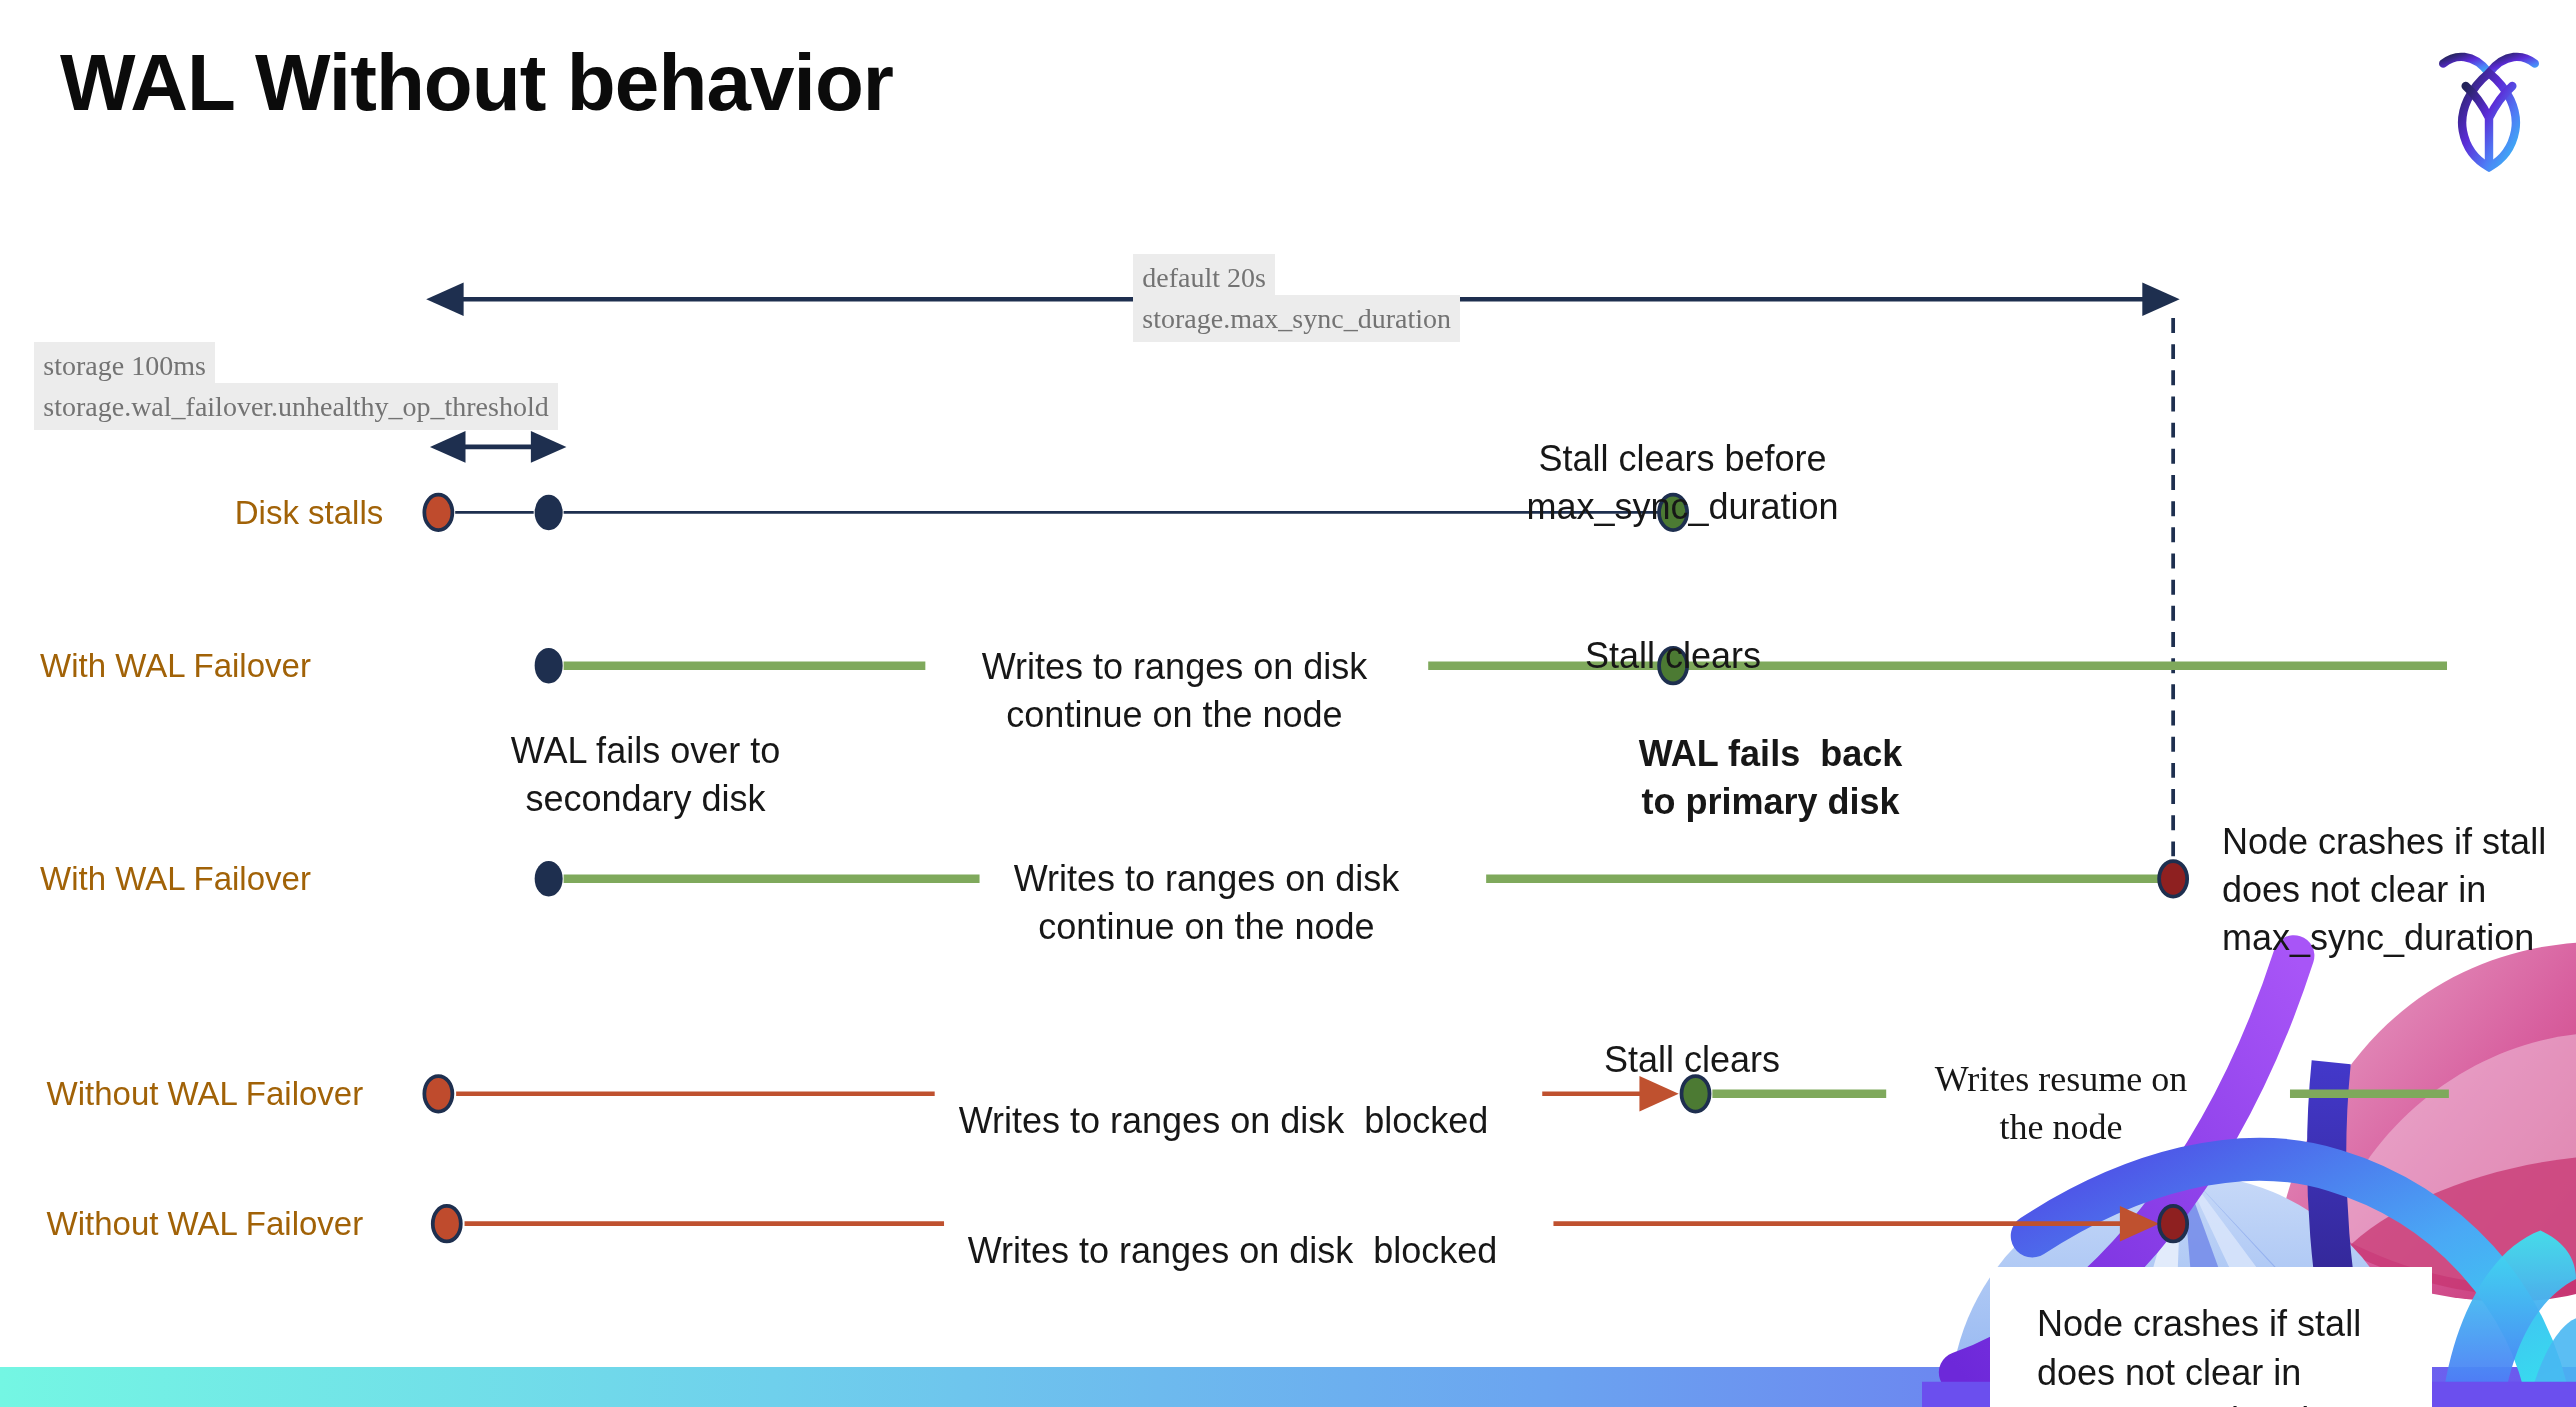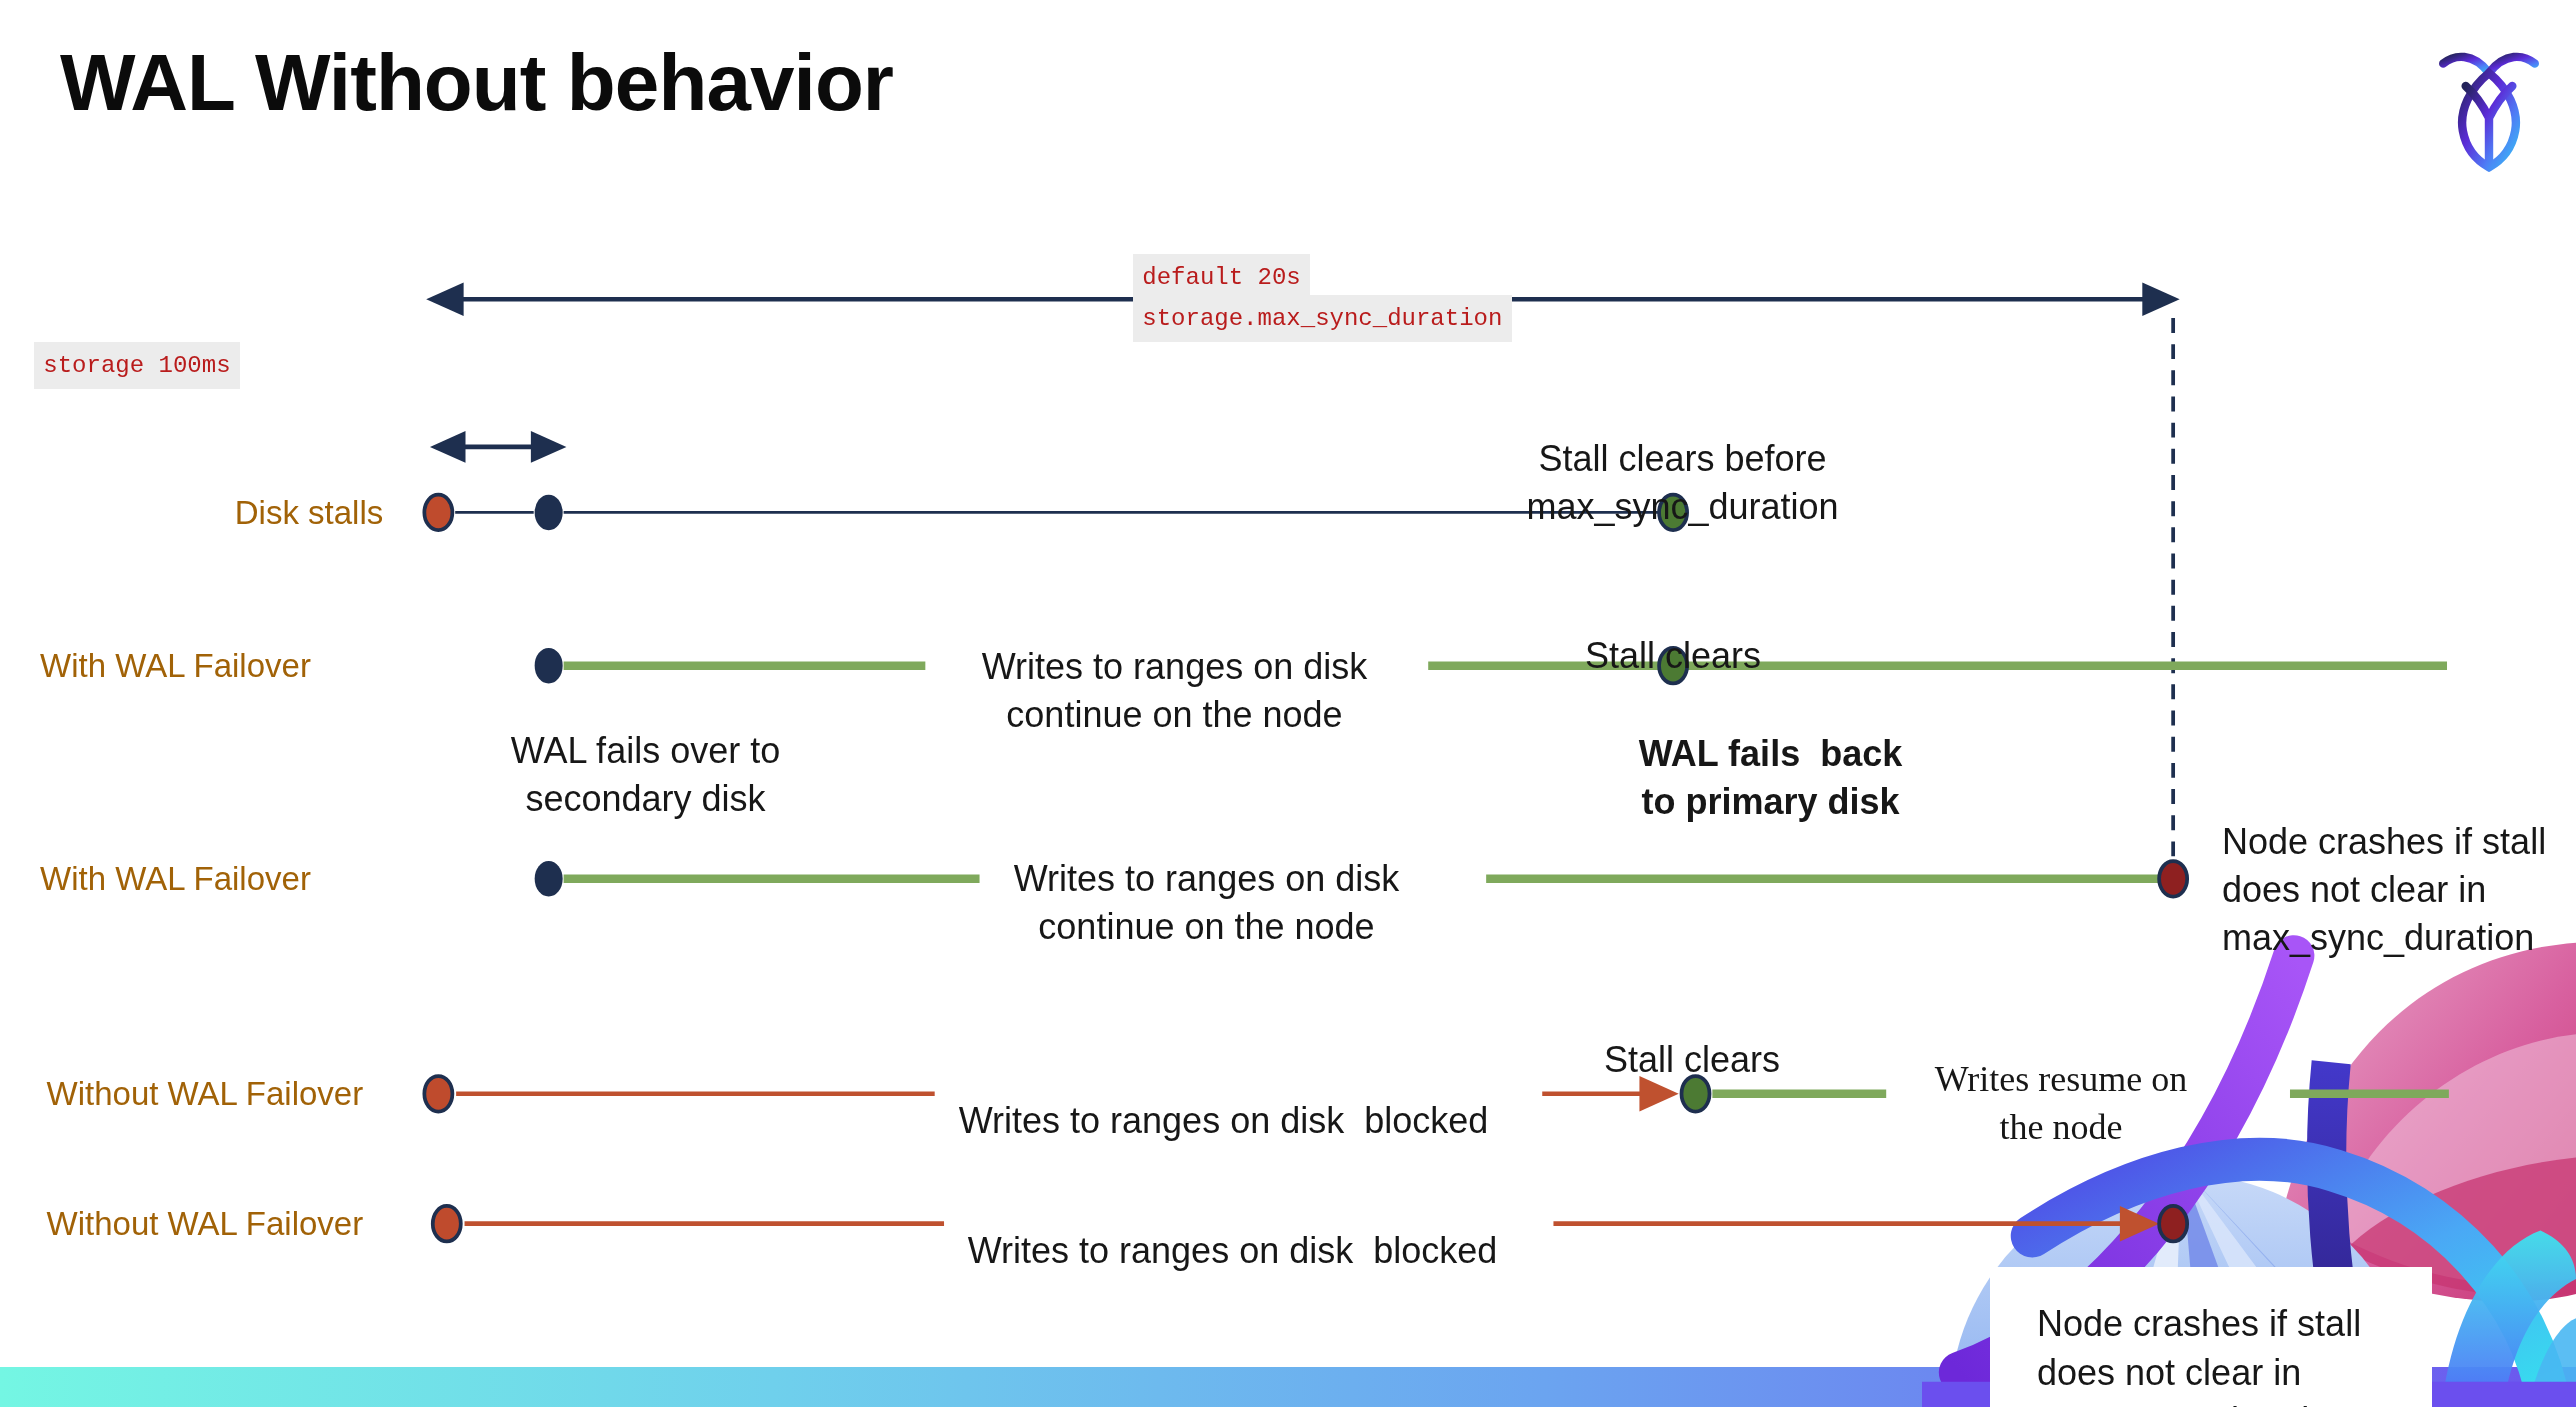--- a/index.html
+++ b/index.html
@@ -4,21 +4,21 @@
 <style>
   html,body{margin:0;padding:0;background:#ffffff;}
   #canvas{position:relative;width:2576px;height:1408px;background:#ffffff;overflow:hidden;
           font-family:"Liberation Sans",sans-serif;}
   .abs{position:absolute;}
   #title{left:60px;top:37px;font-size:80px;font-weight:800;color:#0b0b0b;letter-spacing:-0.9px;}
   .rowlbl{font-size:33px;color:#a16207;text-align:center;line-height:1.2;}
   .ann{font-size:36px;color:#171717;white-space:pre-wrap;text-align:center;line-height:1.34;margin-top:24px;}
   .ann.left{text-align:left;}
   .codeline{line-height:41px;white-space:nowrap;}
-  .code{font-family:Liberation Mono, monospace;font-size:24px;color:#b91c1c;
+  .code{font-family:Liberation Serif, serif;font-size:28px;color:#737373;
         background:#ececec;padding:2.8px 9.3px;display:inline-block;}
   #bottom-bar{left:0;top:1367px;width:2576px;height:41px;
       background:linear-gradient(90deg,#74f6e3 0%,#6fd0ec 30%,#6ba4f0 60%,#6c7cf0 82%,#6b55ee 100%);}
   #whitebox{left:1990px;top:1267px;width:442px;height:141px;background:#ffffff;}
   #whitebox .ann{position:absolute;left:47px;top:9.3px;text-align:left;}
   svg{display:block;}
 </style>
 </head>
 <body>
 
@@ -146,20 +146,23 @@
   <div class="abs codeline" style="left:1133px;top:254px;">
     <span class="code">default 20s</span>
   </div>
   <div class="abs codeline" style="left:1133px;top:295px;">
     <span class="code">storage.max_sync_duration</span>
   </div>
 
   <div class="abs codeline" style="left:34px;top:342px;">
     <span class="code">storage 100ms</span>
   </div>
+  <div class="abs codeline" style="left:34px;top:383px;">
+    <span class="code">storage.wal_failover.unhealthy_op_threshold</span>
+  </div>
 
   <div class="abs rowlbl" style="left:122px;top:493px;width:374px;">Disk stalls</div>
   <div class="abs rowlbl" style="left:0px;top:646px;width:351px;">With WAL Failover</div>
   <div class="abs rowlbl" style="left:0px;top:859px;width:351px;">With WAL Failover</div>
   <div class="abs rowlbl" style="left:8.4px;top:1074px;width:393px;">Without WAL Failover</div>
   <div class="abs rowlbl" style="left:8.4px;top:1204px;width:393px;">Without WAL Failover</div>
 
   <div class="abs ann" style="left:1458px;top:411px;width:449px;">Stall clears before
 max_sync_duration</div>
 

